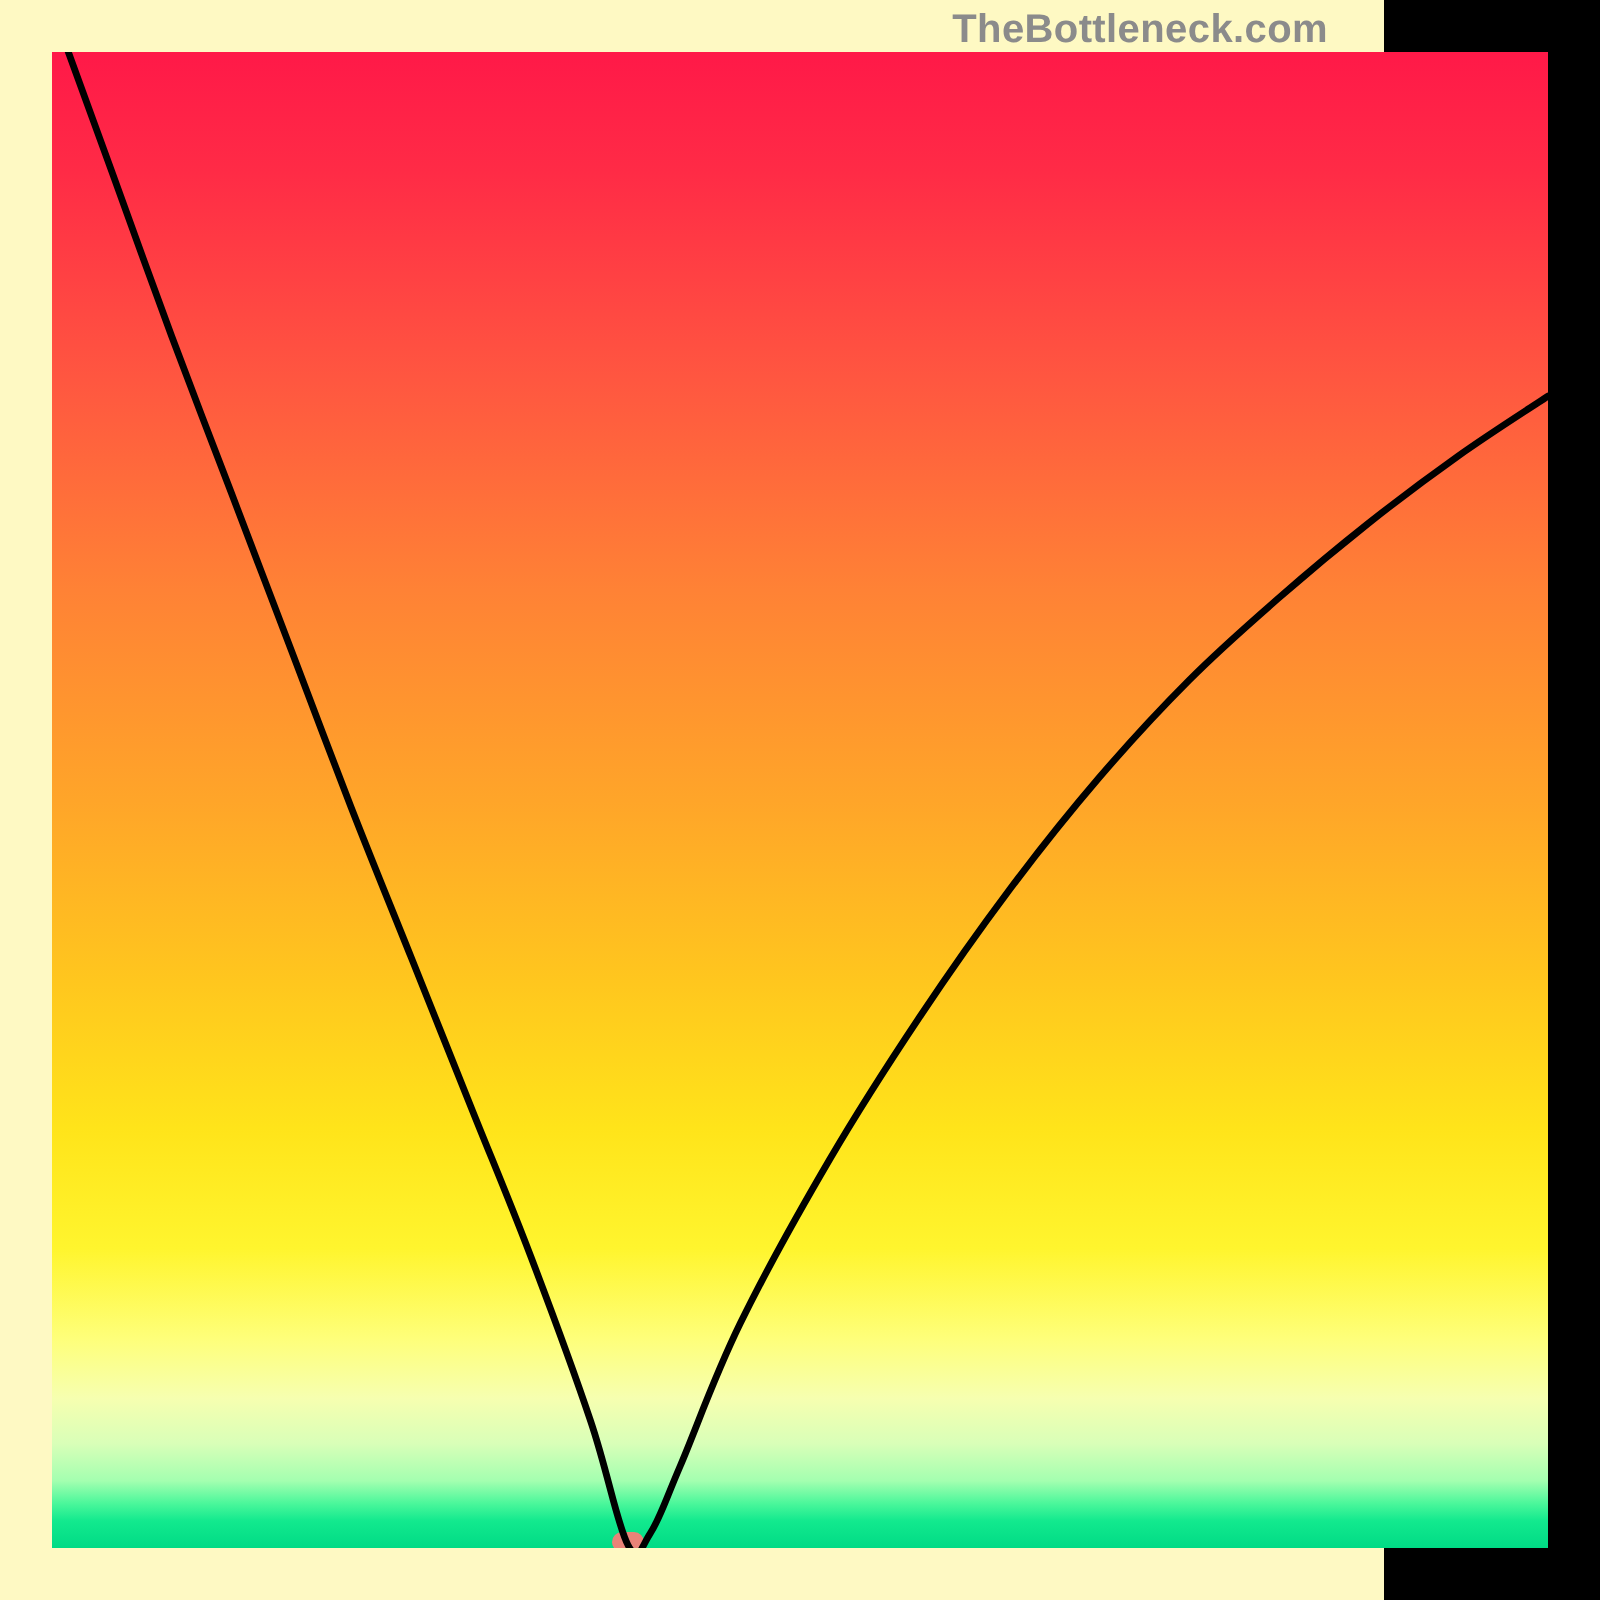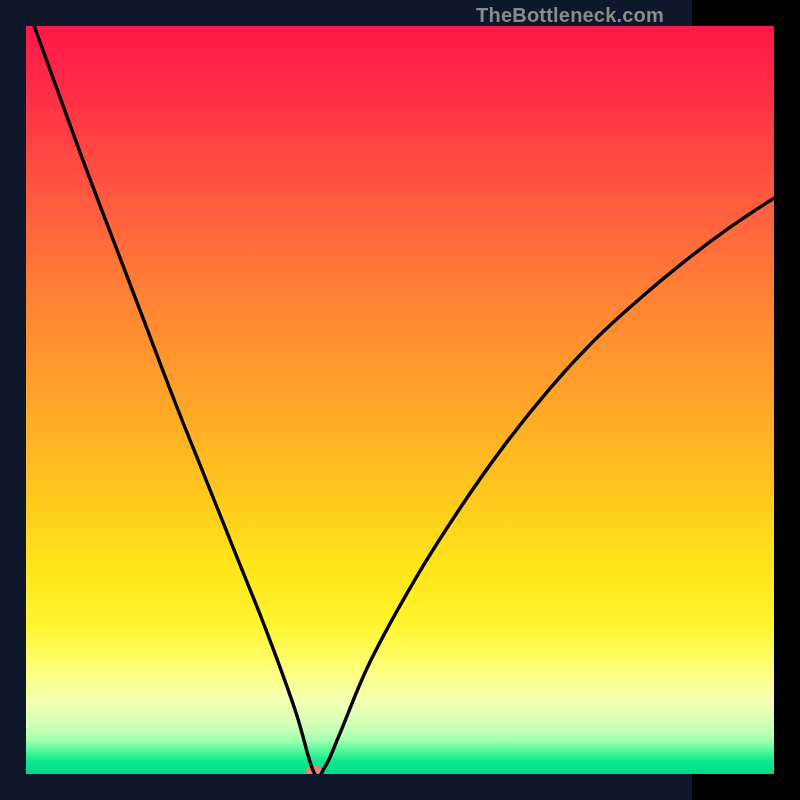--- a/index.html
+++ b/index.html
@@ -1,21 +1,21 @@
 <!DOCTYPE html>
 <html><head>
 <meta charset="utf-8">
 <style>
   * { margin: 0; padding: 0; box-sizing: border-box; }
   html, body { width: 800px; height: 800px; overflow: hidden; background: #000; }
   .frame {
     position: relative;
     width: 692px;
     height: 800px;
-    background: #0f172a;
+    background: #fef9c3;
   }
   .plot-area {
     position: absolute;
     left: 26px;
     top: 26px;
     width: 748px;
     height: 748px;
     overflow: hidden;
   }
   .gradient {

